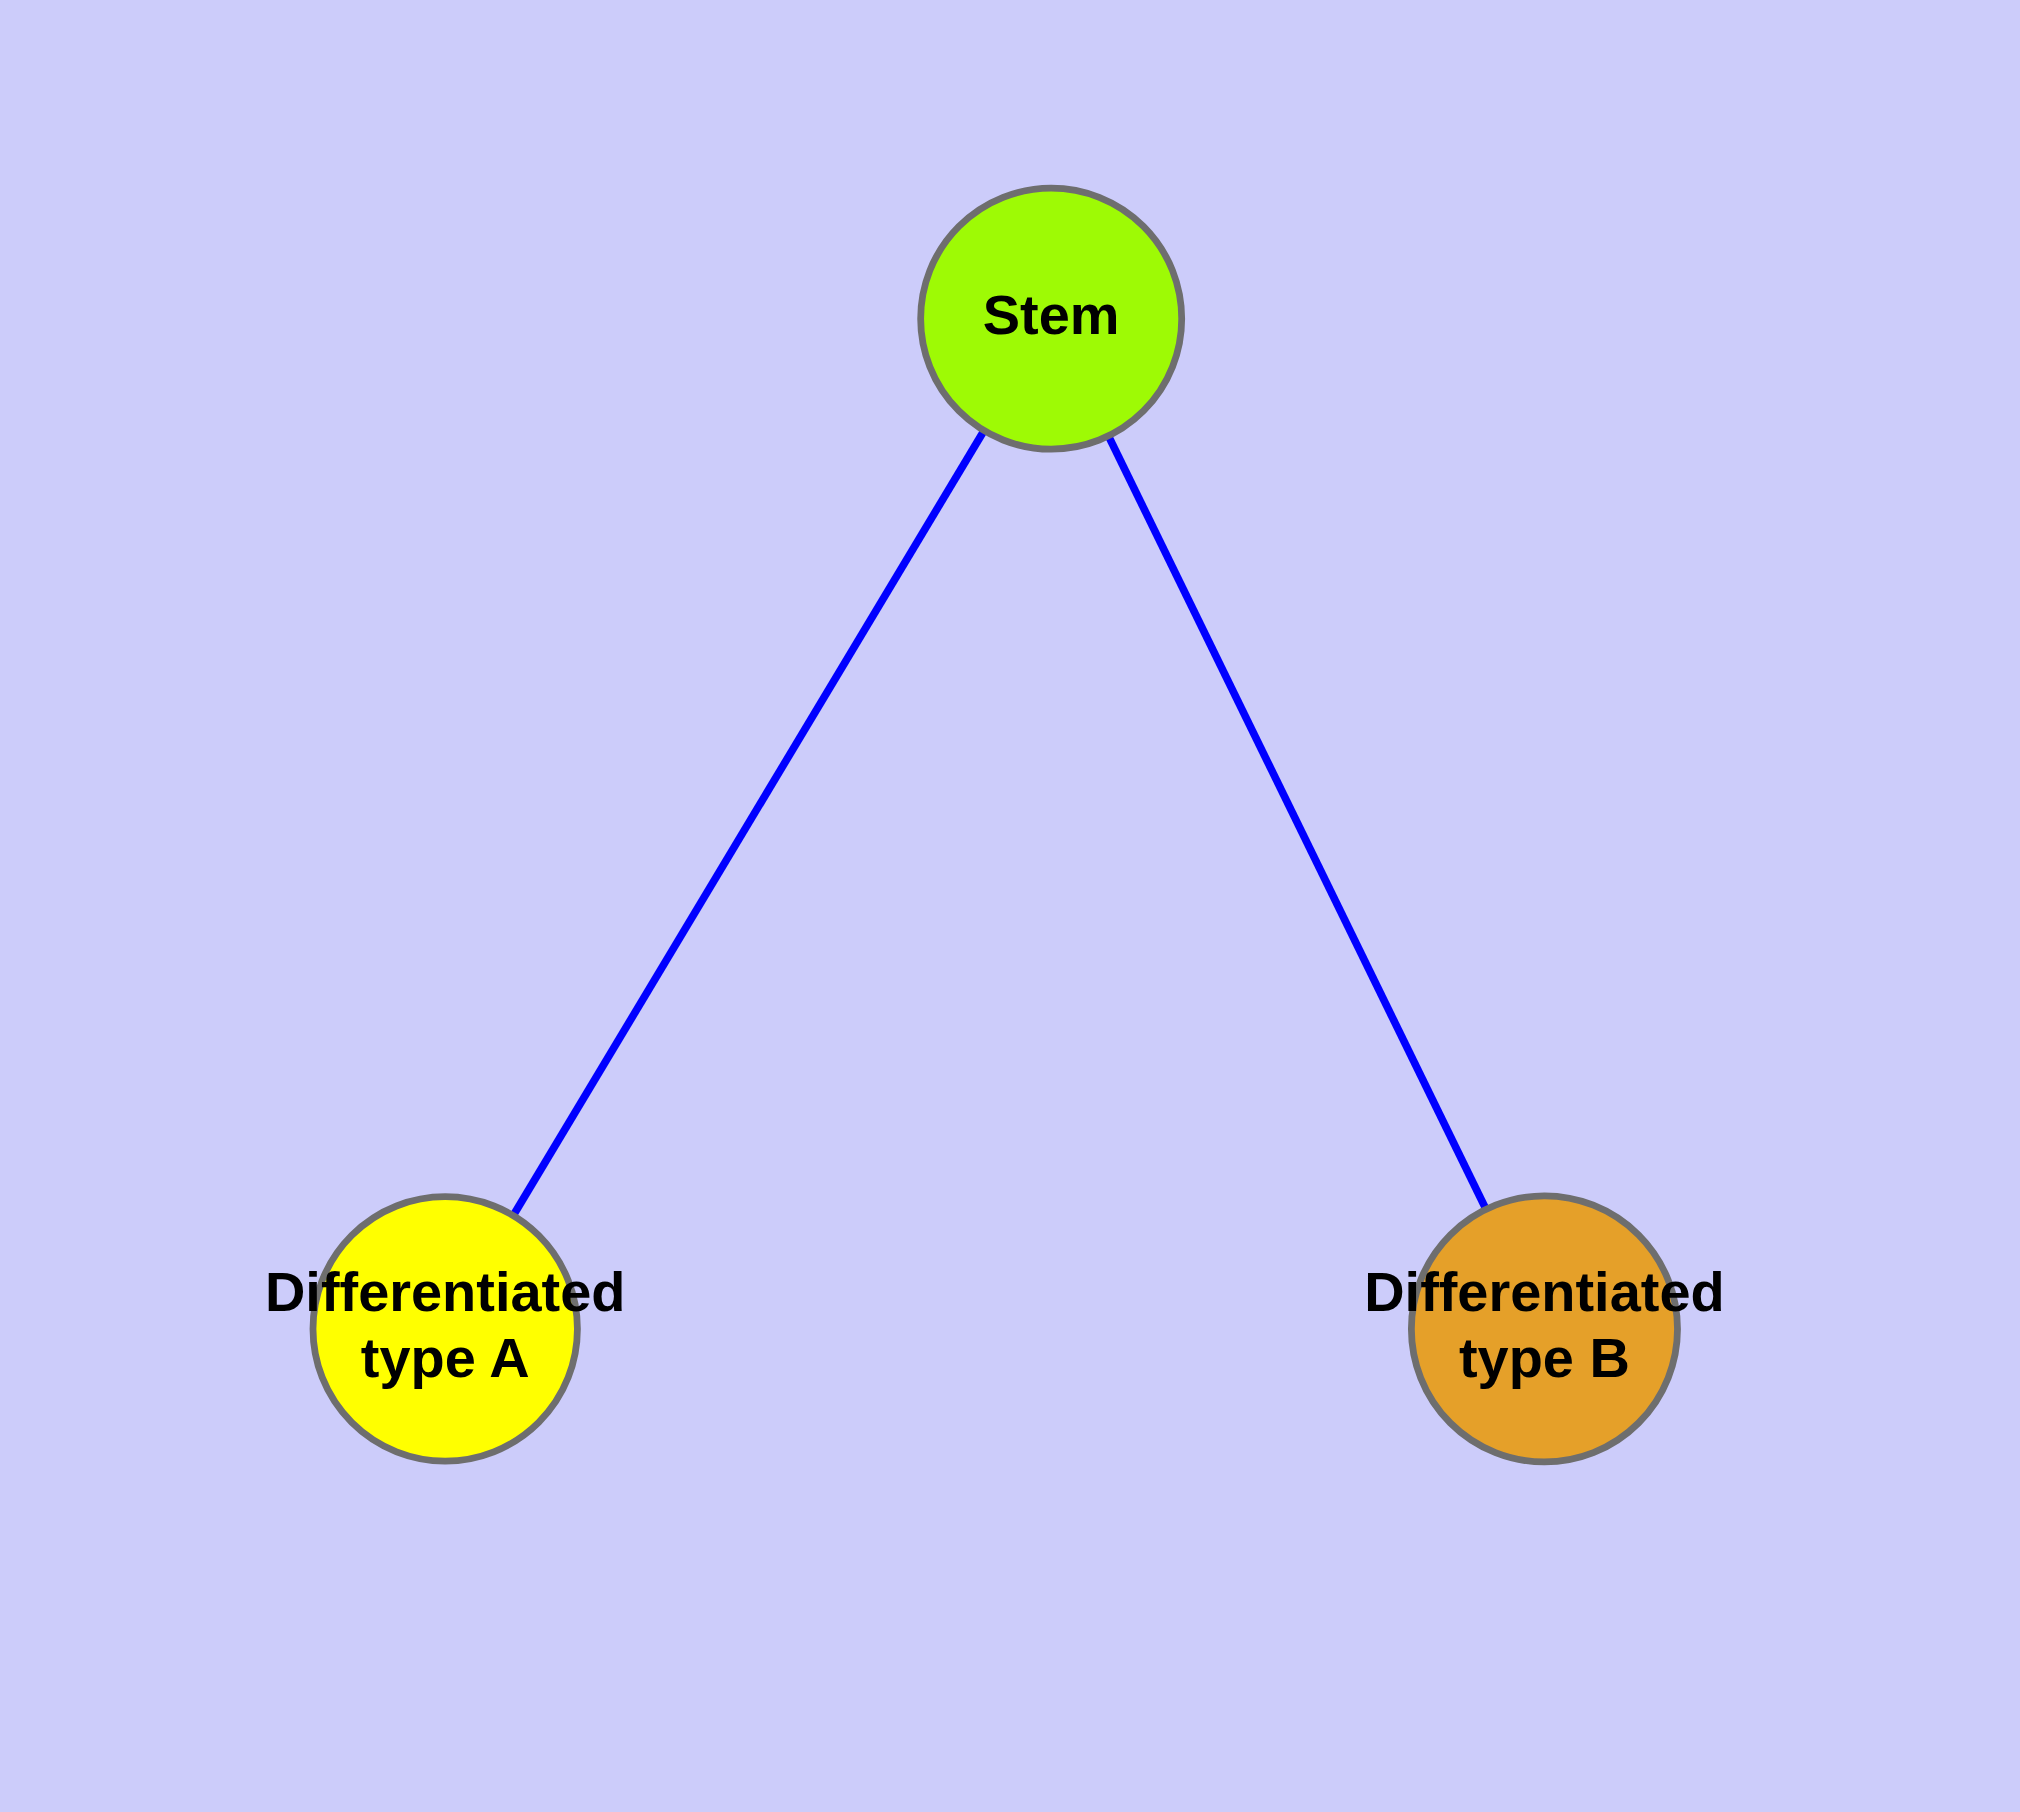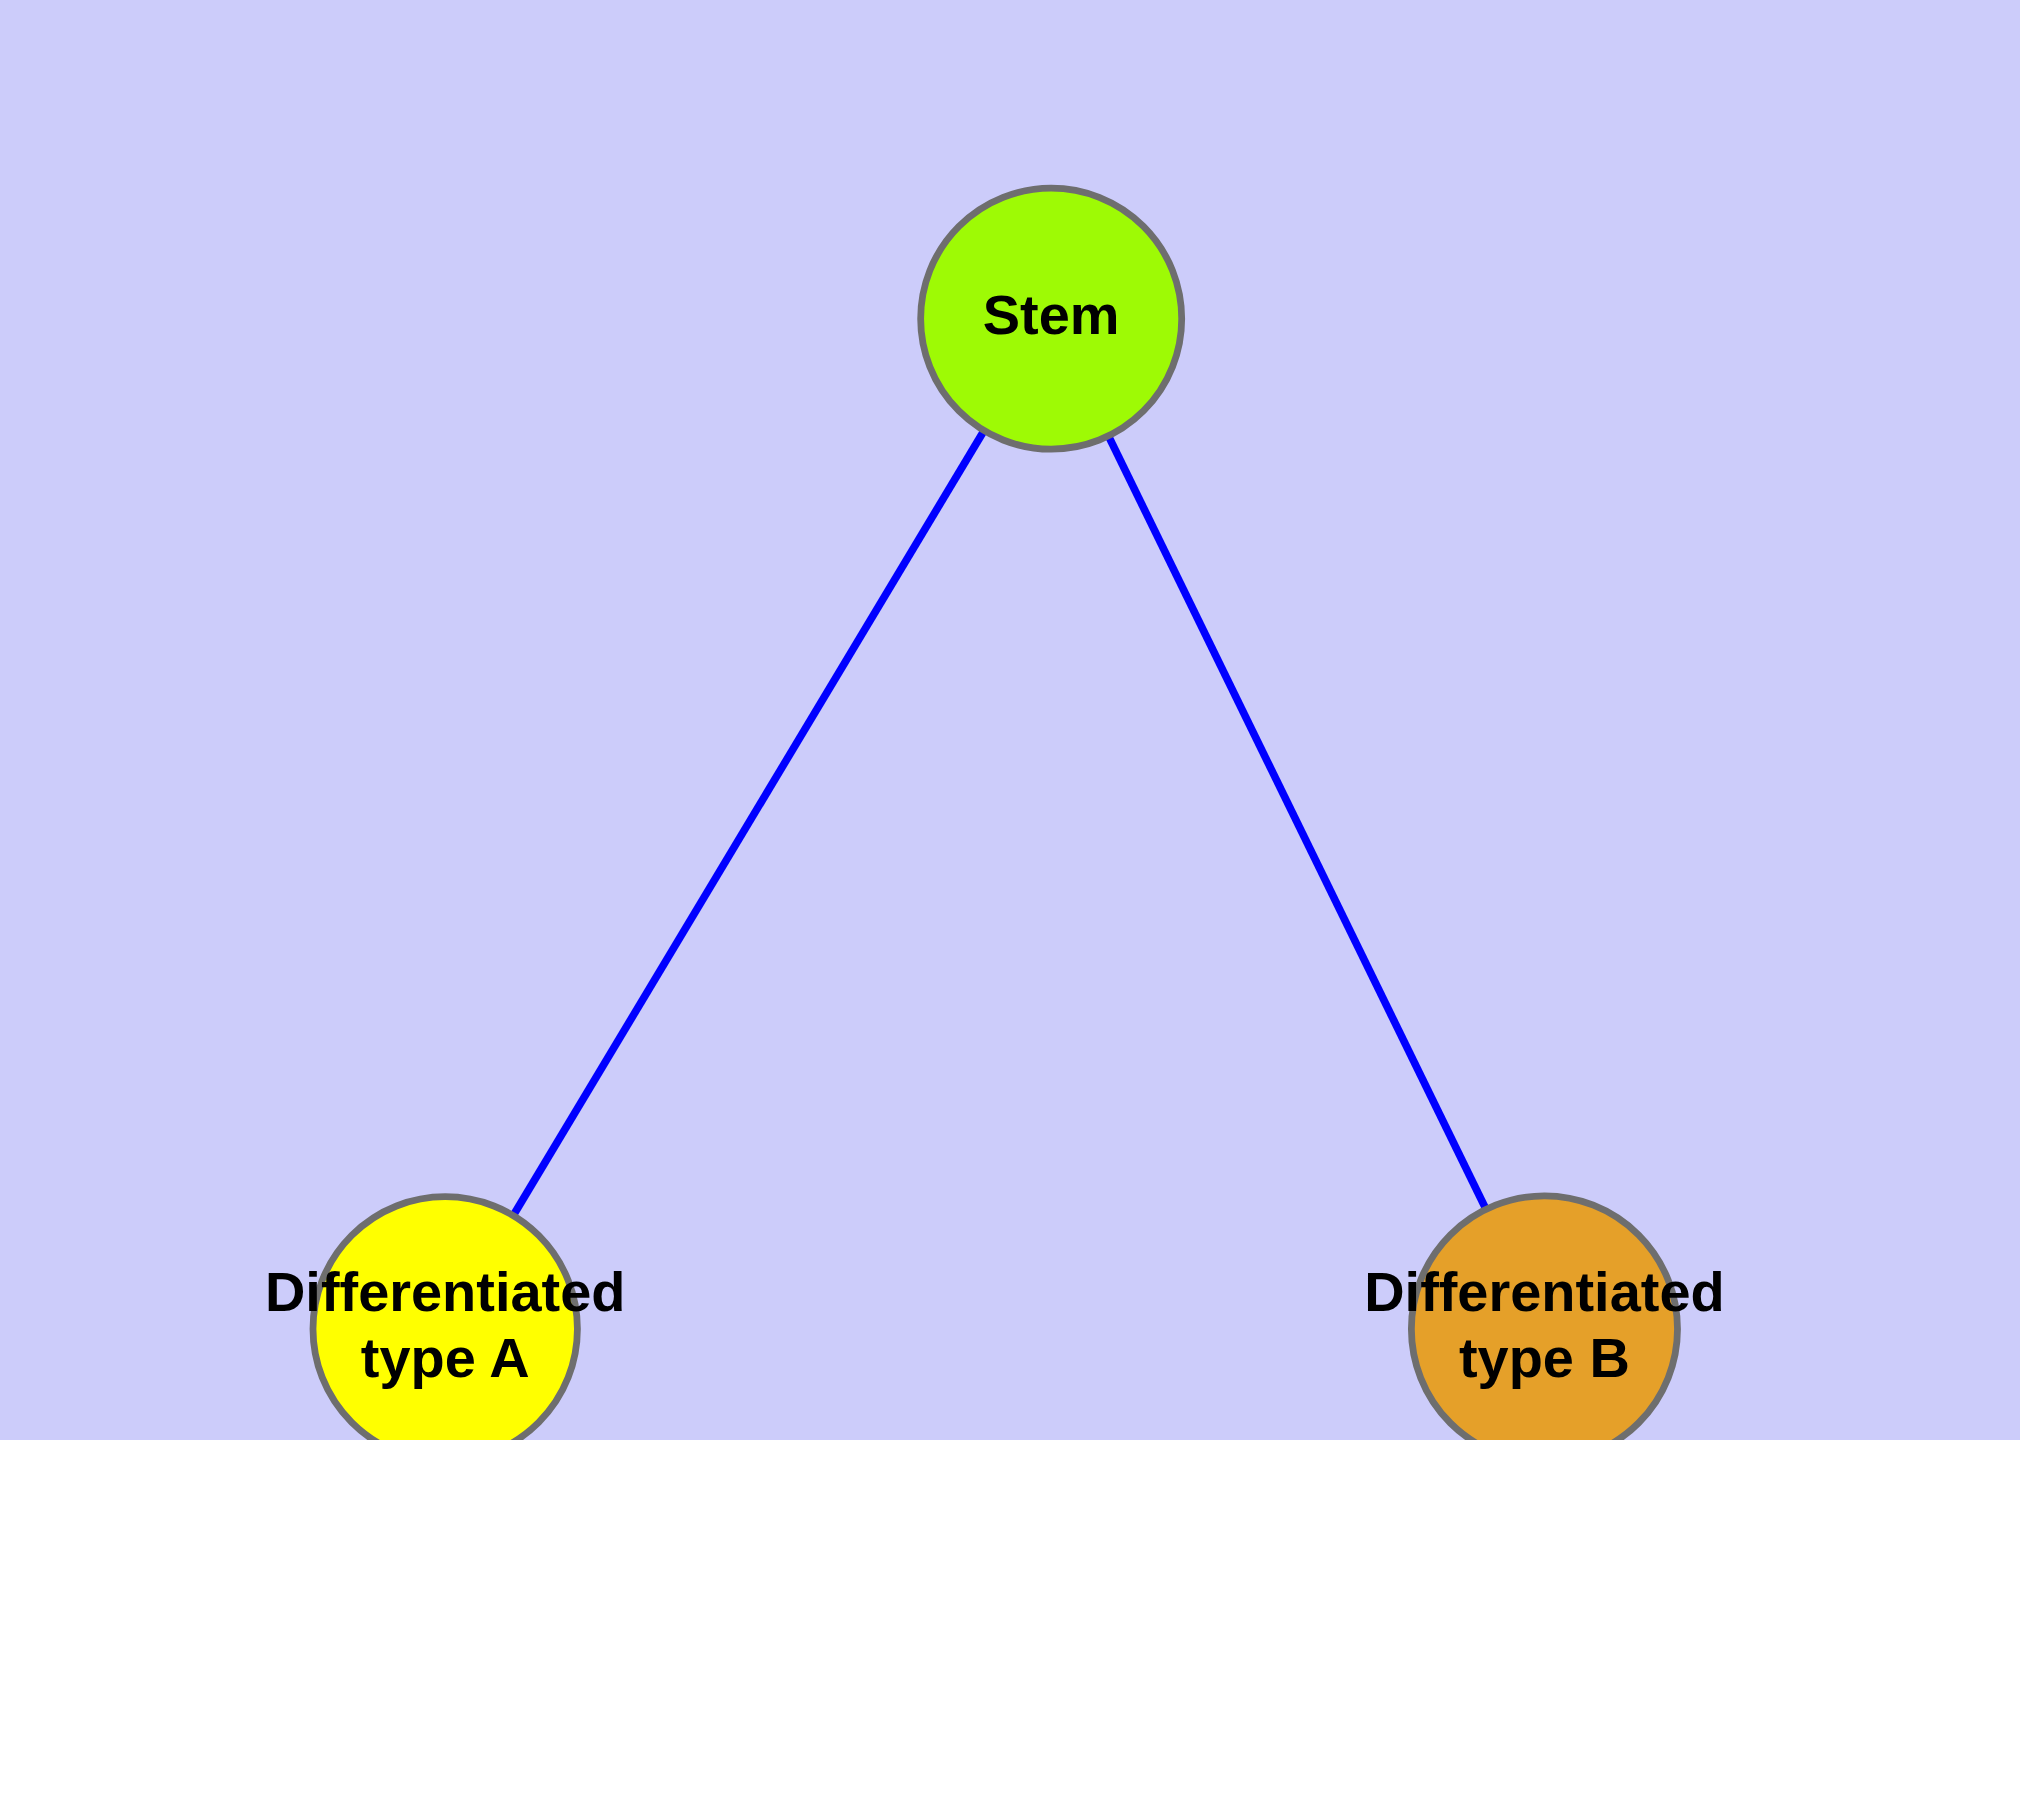--- a/index.html
+++ b/index.html
@@ -3,21 +3,21 @@
 <meta charset="utf-8">
 <style>
   html, body {
     margin: 0;
     padding: 0;
     background: #ffffff;
   }
   #canvas {
     position: relative;
     width: 2021px;
-    height: 1440px;
+    height: 1812px;
     overflow: hidden;
     font-family: "Liberation Sans", sans-serif;
   }
   #bg-rect {
     position: absolute;
     left: 0;
     top: 0;
     width: 100%;
     height: 100%;
     background: #ccccfa;

